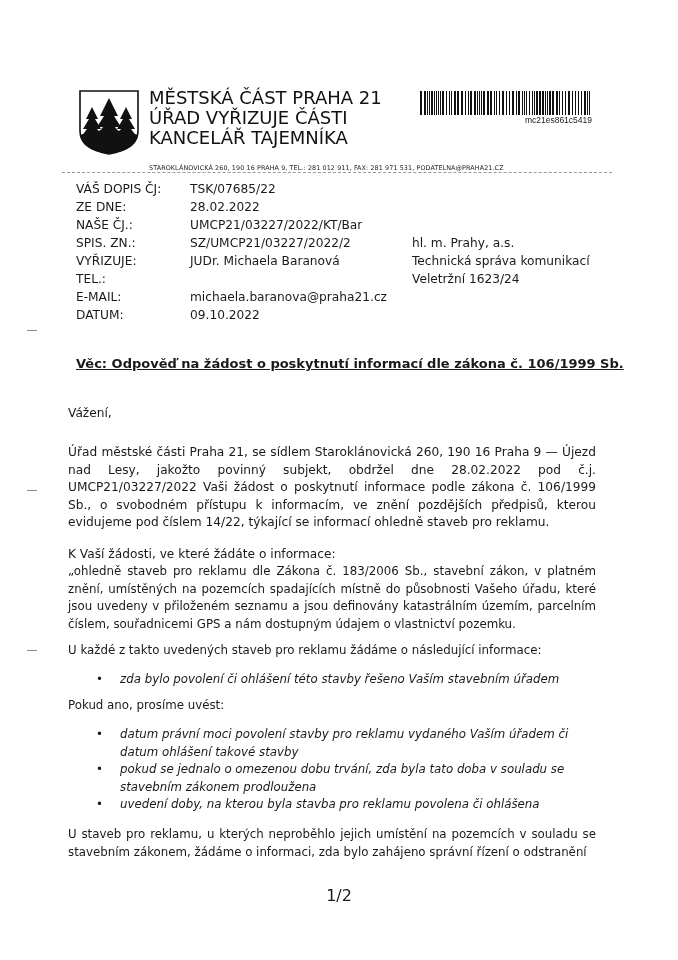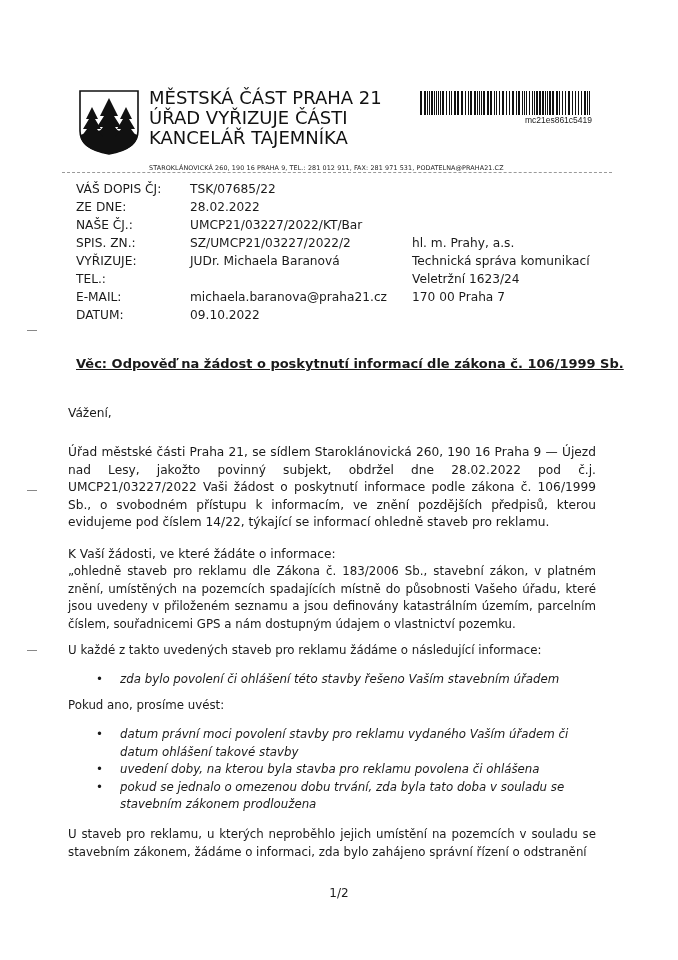--- a/index.html
+++ b/index.html
@@ -17,21 +17,21 @@
   .meta-row { display: flex; white-space: nowrap; }
   .meta-label { width: 114px; }
   .recipient { left: 412px; top: 234px; font-size: 12.2px; line-height: 18px; white-space: nowrap; }
   .margin-mark { left: 27px; width: 10px; border-top: 1px solid #888; }
   .subject { left: 76px; top: 356px; font-size: 13px; font-weight: bold; text-decoration: underline; white-space: nowrap; }
   .text { left: 68px; width: 528px; font-size: 12.2px; line-height: 17.5px; text-align: justify; }
   .it { font-family: "DejaVu Sans", sans-serif; font-size: 11.8px; }
   .bullets { left: 96px; width: 508px; font-size: 11.8px; line-height: 17.5px; font-style: italic; margin: 0; padding: 0; list-style: none; }
   .bullets li { position: relative; padding-left: 24px; }
   .bullets li::before { content: "•"; position: absolute; left: 0; font-style: normal; }
-  .page-num { left: 0; width: 678px; top: 886px; text-align: center; font-size: 12px; }
+  .page-num { left: 0; width: 678px; top: 886px; text-align: center; font-size: 16px; }
 </style>
 </head>
 <body>
 
 <svg class="abs logo" viewBox="0 0 62 66">
   <path d="M2 2 H60 V42 Q60 60 31 65 Q2 60 2 42 Z" fill="#fff" stroke="#111" stroke-width="1.6"></path>
   <path d="M2 46 Q31 36 60 46 L60 46 Q58 61 31 65 Q4 61 2 46 Z" fill="#111"></path>
   <polygon points="31,9 22,27 26,27 19,38 25,38 17,48 45,48 37,38 43,38 36,27 40,27" fill="#111"></polygon>
   <polygon points="14,18 8,30 11,30 5,40 9,40 3,48 25,48 19,40 23,40 17,30 20,30" fill="#111"></polygon>
   <polygon points="48,18 42,30 45,30 39,40 43,40 37,48 59,48 53,40 57,40 51,30 54,30" fill="#111"></polygon>
@@ -142,37 +142,36 @@
     <div class="meta-row">
       <span class="meta-label">DATUM:</span>
       <span>09.10.2022</span>
     </div>
   </div>
 
 <div class="abs recipient">
   <div>hl. m. Prahy, a.s.</div>
   <div>Technická správa komunikací</div>
   <div>Veletržní 1623/24</div>
-  <div>170 00  Praha 7</div>
 </div>
 
 <div class="abs margin-mark" style="top:330px"></div>
 <div class="abs margin-mark" style="top:490px"></div>
 <div class="abs margin-mark" style="top:650px"></div>
 
 <div class="abs subject">Věc: Odpověď na žádost o poskytnutí informací dle zákona č. 106/1999 Sb.</div>
 <div class="abs text" style="top:405px">Vážení,</div>
 <div class="abs text" style="top:444px">Úřad městské části Praha 21, se sídlem Staroklánovická 260, 190 16 Praha 9 — Újezd nad Lesy, jakožto povinný subjekt, obdržel dne 28.02.2022 pod č.j. UMCP21/03227/2022 Vaši žádost o poskytnutí informace podle zákona č. 106/1999 Sb., o svobodném přístupu k informacím, ve znění pozdějších předpisů, kterou evidujeme pod číslem 14/22, týkající se informací ohledně staveb pro reklamu.</div>
 <div class="abs text" style="top:546px">K Vaší žádosti, ve které žádáte o informace:</div>
 <div class="abs text it" style="top:563px">„ohledně staveb pro reklamu dle Zákona č. 183/2006 Sb., stavební zákon, v platném znění, umístěných na pozemcích spadajících místně do působnosti Vašeho úřadu, které jsou uvedeny v přiloženém seznamu a jsou definovány katastrálním územím, parcelním číslem, souřadnicemi GPS a nám dostupným údajem o vlastnictví pozemku.</div>
 <div class="abs text it" style="top:642px">U každé z takto uvedených staveb pro reklamu žádáme o následující informace:</div>
 <ul class="abs bullets" style="top:671px">
   <li>zda bylo povolení či ohlášení této stavby řešeno Vaším stavebním úřadem</li>
 </ul>
 <div class="abs text it" style="top:697px">Pokud ano, prosíme uvést:</div>
 <ul class="abs bullets" style="top:726px">
   <li>datum právní moci povolení stavby pro reklamu vydaného Vaším úřadem či datum ohlášení takové stavby</li>
+  <li>pokud se jednalo o omezenou dobu trvání, zda byla tato doba v souladu se stavebním zákonem prodloužena</li>
   <li>uvedení doby, na kterou byla stavba pro reklamu povolena či ohlášena</li>
-  <li>pokud se jednalo o omezenou dobu trvání, zda byla tato doba v souladu se stavebním zákonem prodloužena</li>
 </ul>
 <div class="abs text it" style="top:826px">U staveb pro reklamu, u kterých neproběhlo jejich umístění na pozemcích v souladu se stavebním zákonem, žádáme o informaci, zda bylo zahájeno správní řízení o odstranění</div>
 
 <div class="abs page-num">1/2</div>
 
 </body></html>

